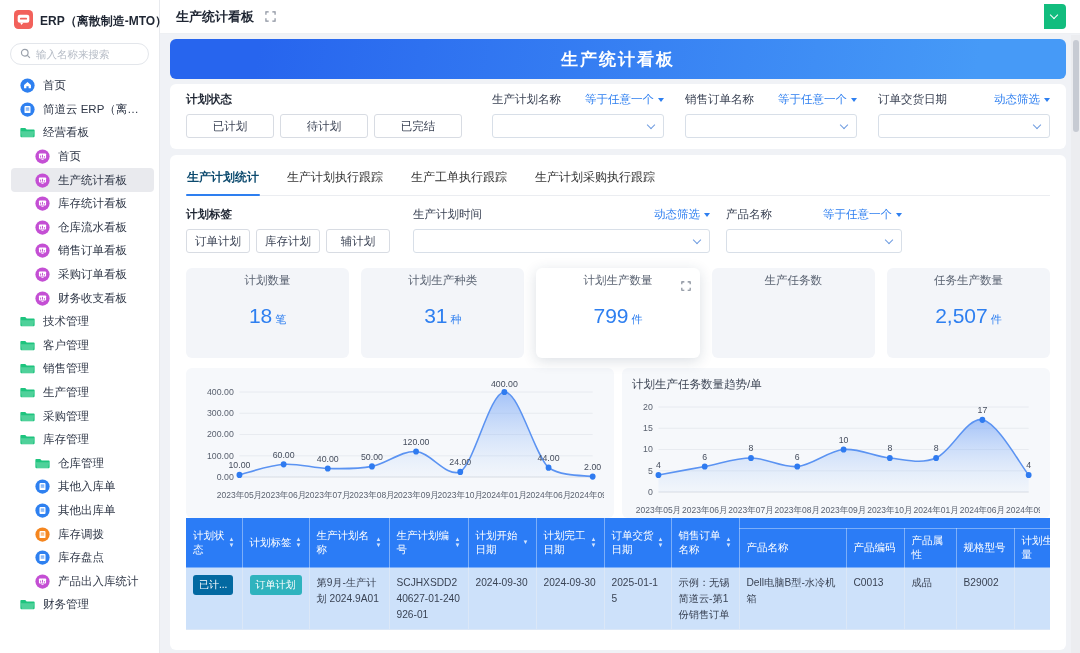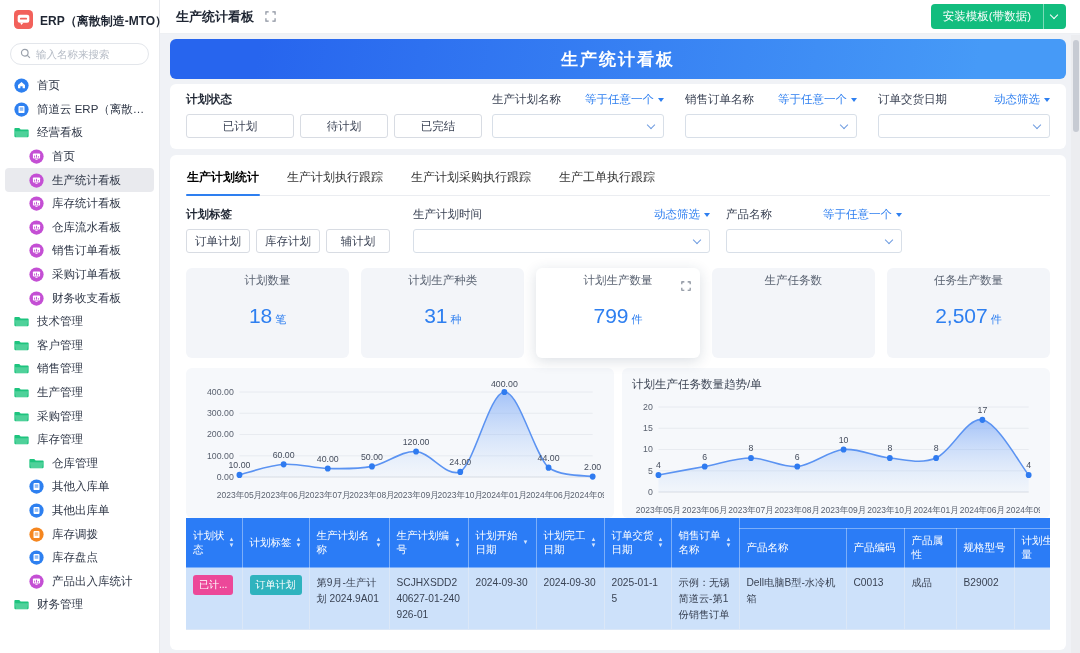--- a/index.html
+++ b/index.html
@@ -6,21 +6,21 @@
   body { font-family:"Liberation Sans","DejaVu Sans",sans-serif; background:#dfe2e8; }
   .screen { position:relative; width:1080px; height:653px; background:#f0f2f6; overflow:hidden; display:flex; }
 
   
   .sidebar { width:160px; flex:none; background:#fff; border-right:1px solid #e8eaee; display:flex; flex-direction:column; }
   .logo-row { display:flex; align-items:center; gap:7px; padding:10px 12px 9px 14px; }
   .logo-row .logo-label { font-size:12px; font-weight:bold; color:#1f2633; white-space:nowrap; }
   .search-box { margin:1px 10px 9px; height:22px; border:1px solid #e3e6eb; border-radius:11px; display:flex; align-items:center; gap:5px; padding:0 9px; background:#fff; }
   .search-box input { border:none; outline:none; flex:1; min-width:0; font-size:10.5px; color:#333; background:transparent; font-family:inherit; }
   .search-box input::placeholder { color:#b6bcc6; }
-  .side-nav { flex:1; overflow:hidden; padding:0 5px; }
+  .side-nav { flex:1; overflow:hidden; padding:0 5px;margin-left:6px; }
   .side-item { display:flex; align-items:center; gap:8px; height:23.6px; border-radius:4px; font-size:11.5px; color:#2f3747; cursor:pointer; padding-right:4px; }
   .side-item.active { background:#e9eaee; }
   .side-item .icon { flex:none; width:15px; height:15px; display:inline-flex; }
   .side-item .side-label { white-space:nowrap; overflow:hidden; text-overflow:ellipsis; }
 
   
   .main { flex:1; min-width:0; display:flex; flex-direction:column; position:relative; }
   .topbar { height:34px; flex:none; background:#fff; border-bottom:1px solid #eef0f3; display:flex; align-items:center; justify-content:space-between; padding:0 14px 0 16px; }
   .tb-left { display:flex; align-items:center; gap:11px; }
   .tb-title { font-size:13px; font-weight:bold; color:#1f2633; }
@@ -47,21 +47,21 @@
   .f-head { display:flex; justify-content:space-between; align-items:baseline; }
   .f-head .fh-label { font-size:11.5px; color:#3a4254; font-weight:normal; }
   .f-op { font-size:11.5px; color:#2E7FF0; cursor:pointer; white-space:nowrap; }
   .caret { display:inline-block; width:0; height:0; border-left:3.6px solid transparent; border-right:3.6px solid transparent; border-top:4.6px solid #2E7FF0; margin-left:4px; vertical-align:1px; }
   .f-select { margin-top:7px; height:24px; border:1px solid #d8dfe8; border-radius:3px; position:relative; background:#fff; cursor:pointer; }
   .f-select .chev { position:absolute; right:9px; top:7px; width:6px; height:6px; border-right:1.4px solid #6f9ce0; border-bottom:1.4px solid #6f9ce0; transform:rotate(45deg); }
 
   .main-card { margin-top:6px; padding:11px 16px 20px; }
   .tabs { display:flex; gap:26px; border-bottom:1px solid #ebedf1; }
   .tab { font-size:12px; color:#333; padding:3px 1px 9px; position:relative; cursor:pointer; }
-  .tab.active { color:#000000; font-weight:bold; }
+  .tab.active { color:#0c4a6e; font-weight:bold; }
   .tab.active::after { content:''; position:absolute; left:0; right:0; bottom:-1px; height:2.5px; background:#2E7FF0; border-radius:2px; }
   .inner-filters { margin-top:11px; display:flex; gap:23px; }
 
   .kpis { margin-top:15px; display:flex; gap:12px; }
   .kpi { flex:1; height:90px; background:#f3f5f9; border-radius:6px; text-align:center; position:relative; }
   .kpi.highlight { background:#fff; box-shadow:0 3px 14px rgba(31,56,88,.16); }
   .kpi-label { margin-top:5px; font-size:11.5px; color:#5a6372; }
   .kpi-value { margin-top:16px; font-size:21px; color:#2E7FF0; }
   .kpi-value .unit { font-size:11px; margin-left:3px; }
   .kpi-expand { position:absolute; top:9px; right:9px; cursor:pointer; }
@@ -368,37 +368,36 @@
     <header class="topbar">
       <div class="tb-left">
         <span class="tb-title">生产统计看板</span>
         <span class="icon-btn">
           <svg width="11" height="11" viewBox="0 0 12 12" fill="none" stroke="#8a919e" stroke-width="1.3">
               <path d="M1 4V1h3M8 1h3v3M11 8v3H8M4 11H1V8"></path>
             </svg>
         </span>
       </div>
       <div class="install-group">
-        <button class="btn-main">安装模板(带数据)</button>
         <button class="btn-caret">
             <span class="chev"></span>
           </button>
       </div>
     </header>
 
     <div class="content">
       <div class="banner">
         <span style="position:relative">生产统计看板</span>
       </div>
 
       <section class="card filter-card">
         <div>
           <div class="f-label">计划状态</div>
           <div class="btn-row" id="status-btns">
-              <button class="pill-btn" style="width: 108px;">已计划</button>
+              <button class="pill-btn" style="width: 88px;">已计划</button>
               <button class="pill-btn" style="width: 88px;">待计划</button>
               <button class="pill-btn" style="width: 88px;">已完结</button>
             </div>
         </div>
         <div class="top-fields" id="top-fields">
             <div class="f-field" style="width: 172px;">
               <div class="f-head">
                 <span class="fh-label">生产计划名称</span>
                 <span class="f-op">等于任意一个<span class="caret"></span></span>
               </div>
@@ -424,22 +423,22 @@
                 <span class="chev"></span>
               </div>
             </div>
           </div>
       </section>
 
       <section class="card main-card">
         <div class="tabs" id="tabs">
             <div class="tab active">生产计划统计</div>
             <div class="tab">生产计划执行跟踪</div>
+            <div class="tab">生产工单执行跟踪</div>
             <div class="tab">生产计划采购执行跟踪</div>
-            <div class="tab">生产工单执行跟踪</div>
           </div>
 
         <div class="inner-filters">
           <div>
             <div class="f-label" style="font-weight:bold">计划标签</div>
             <div class="btn-row" id="tag-btns">
                 <button class="pill-btn" style="width: 64px;">订单计划</button>
                 <button class="pill-btn" style="width: 64px;">库存计划</button>
                 <button class="pill-btn" style="width: 64px;">辅计划</button>
               </div>
@@ -688,21 +687,21 @@
                 <tr>
                   <th>产品名称</th>
                   <th>产品编码</th>
                   <th>产品属性</th>
                   <th>规格型号</th>
                   <th>计划生产数量</th>
                 </tr>
               </thead>
               <tbody>
                 <tr>
-                  <td><span class="badge" style="background:#ec4899">已计...</span></td>
+                  <td><span class="badge" style="background:#0369a1">已计...</span></td>
                   <td><span class="badge" style="background:#2FB3BE">订单计划</span></td>
                   <td>第9月-生产计划 2024.9A01</td>
                   <td>SCJHXSDD240627-01-240926-01</td>
                   <td>2024-09-30</td>
                   <td>2024-09-30</td>
                   <td>2025-01-15</td>
                   <td>示例：无锡简道云-第1份销售订单</td>
                   <td>Dell电脑B型-水冷机箱</td>
                   <td>C0013</td>
                   <td>成品</td>

